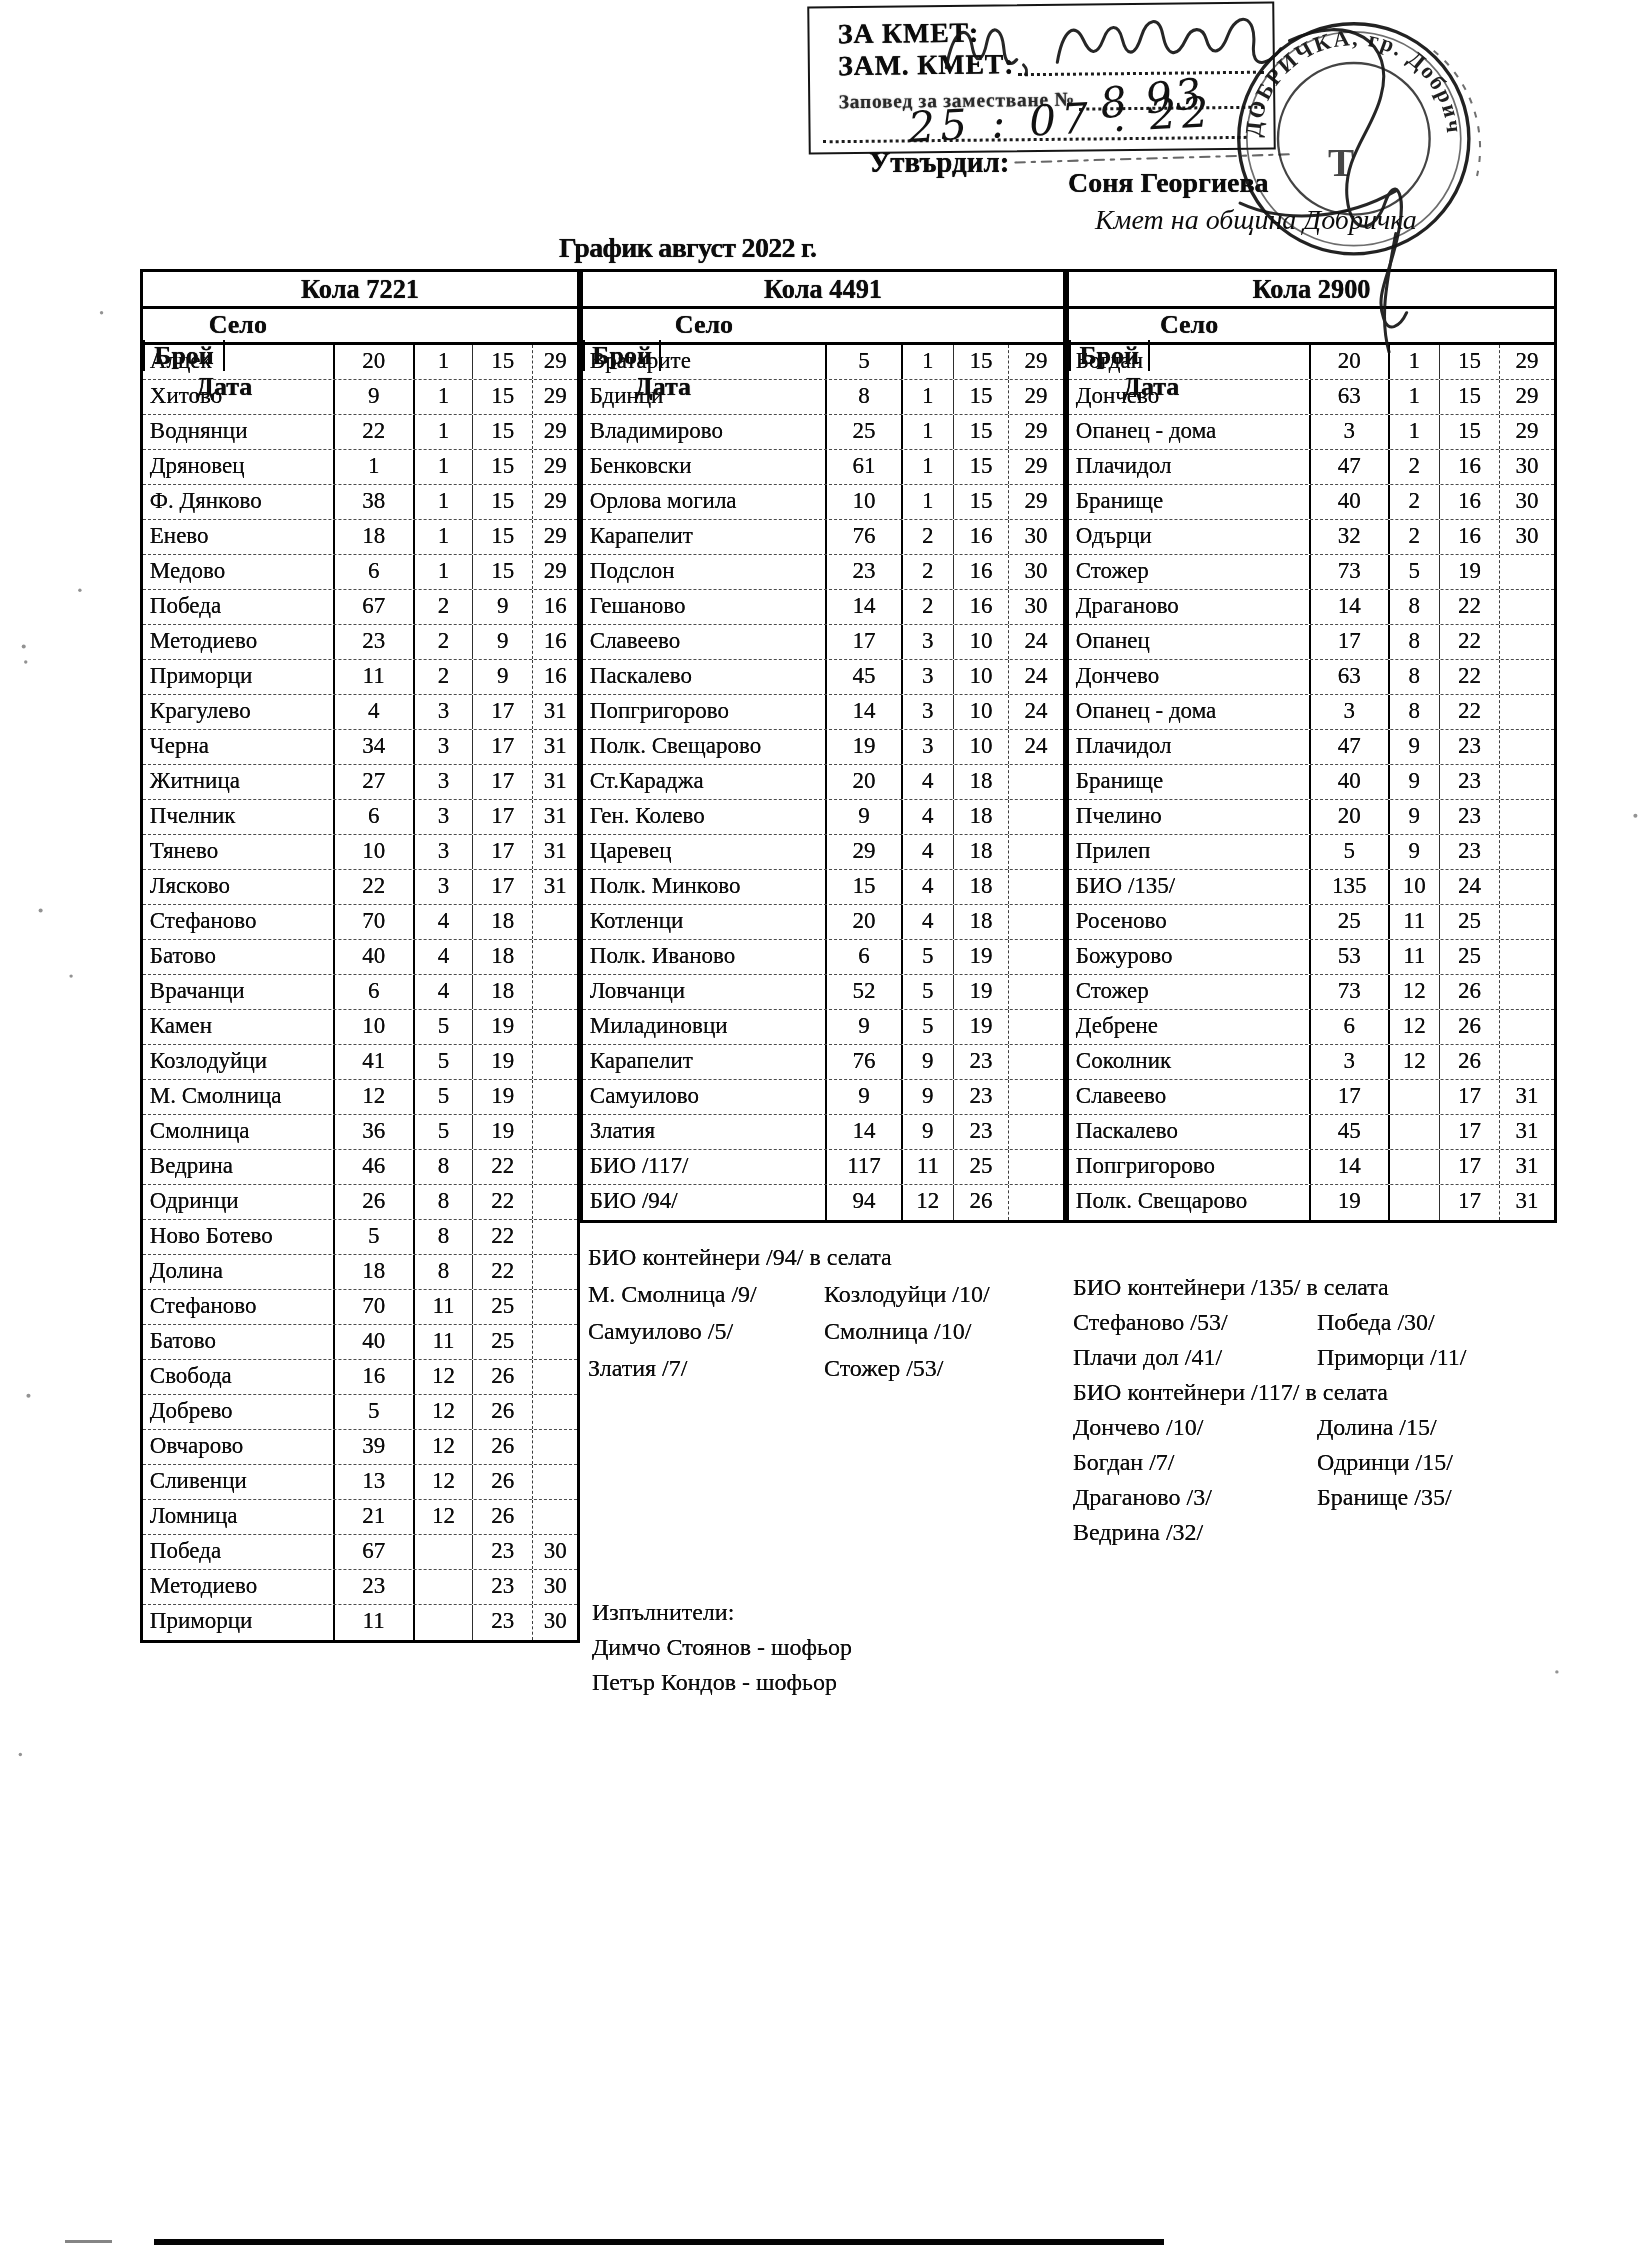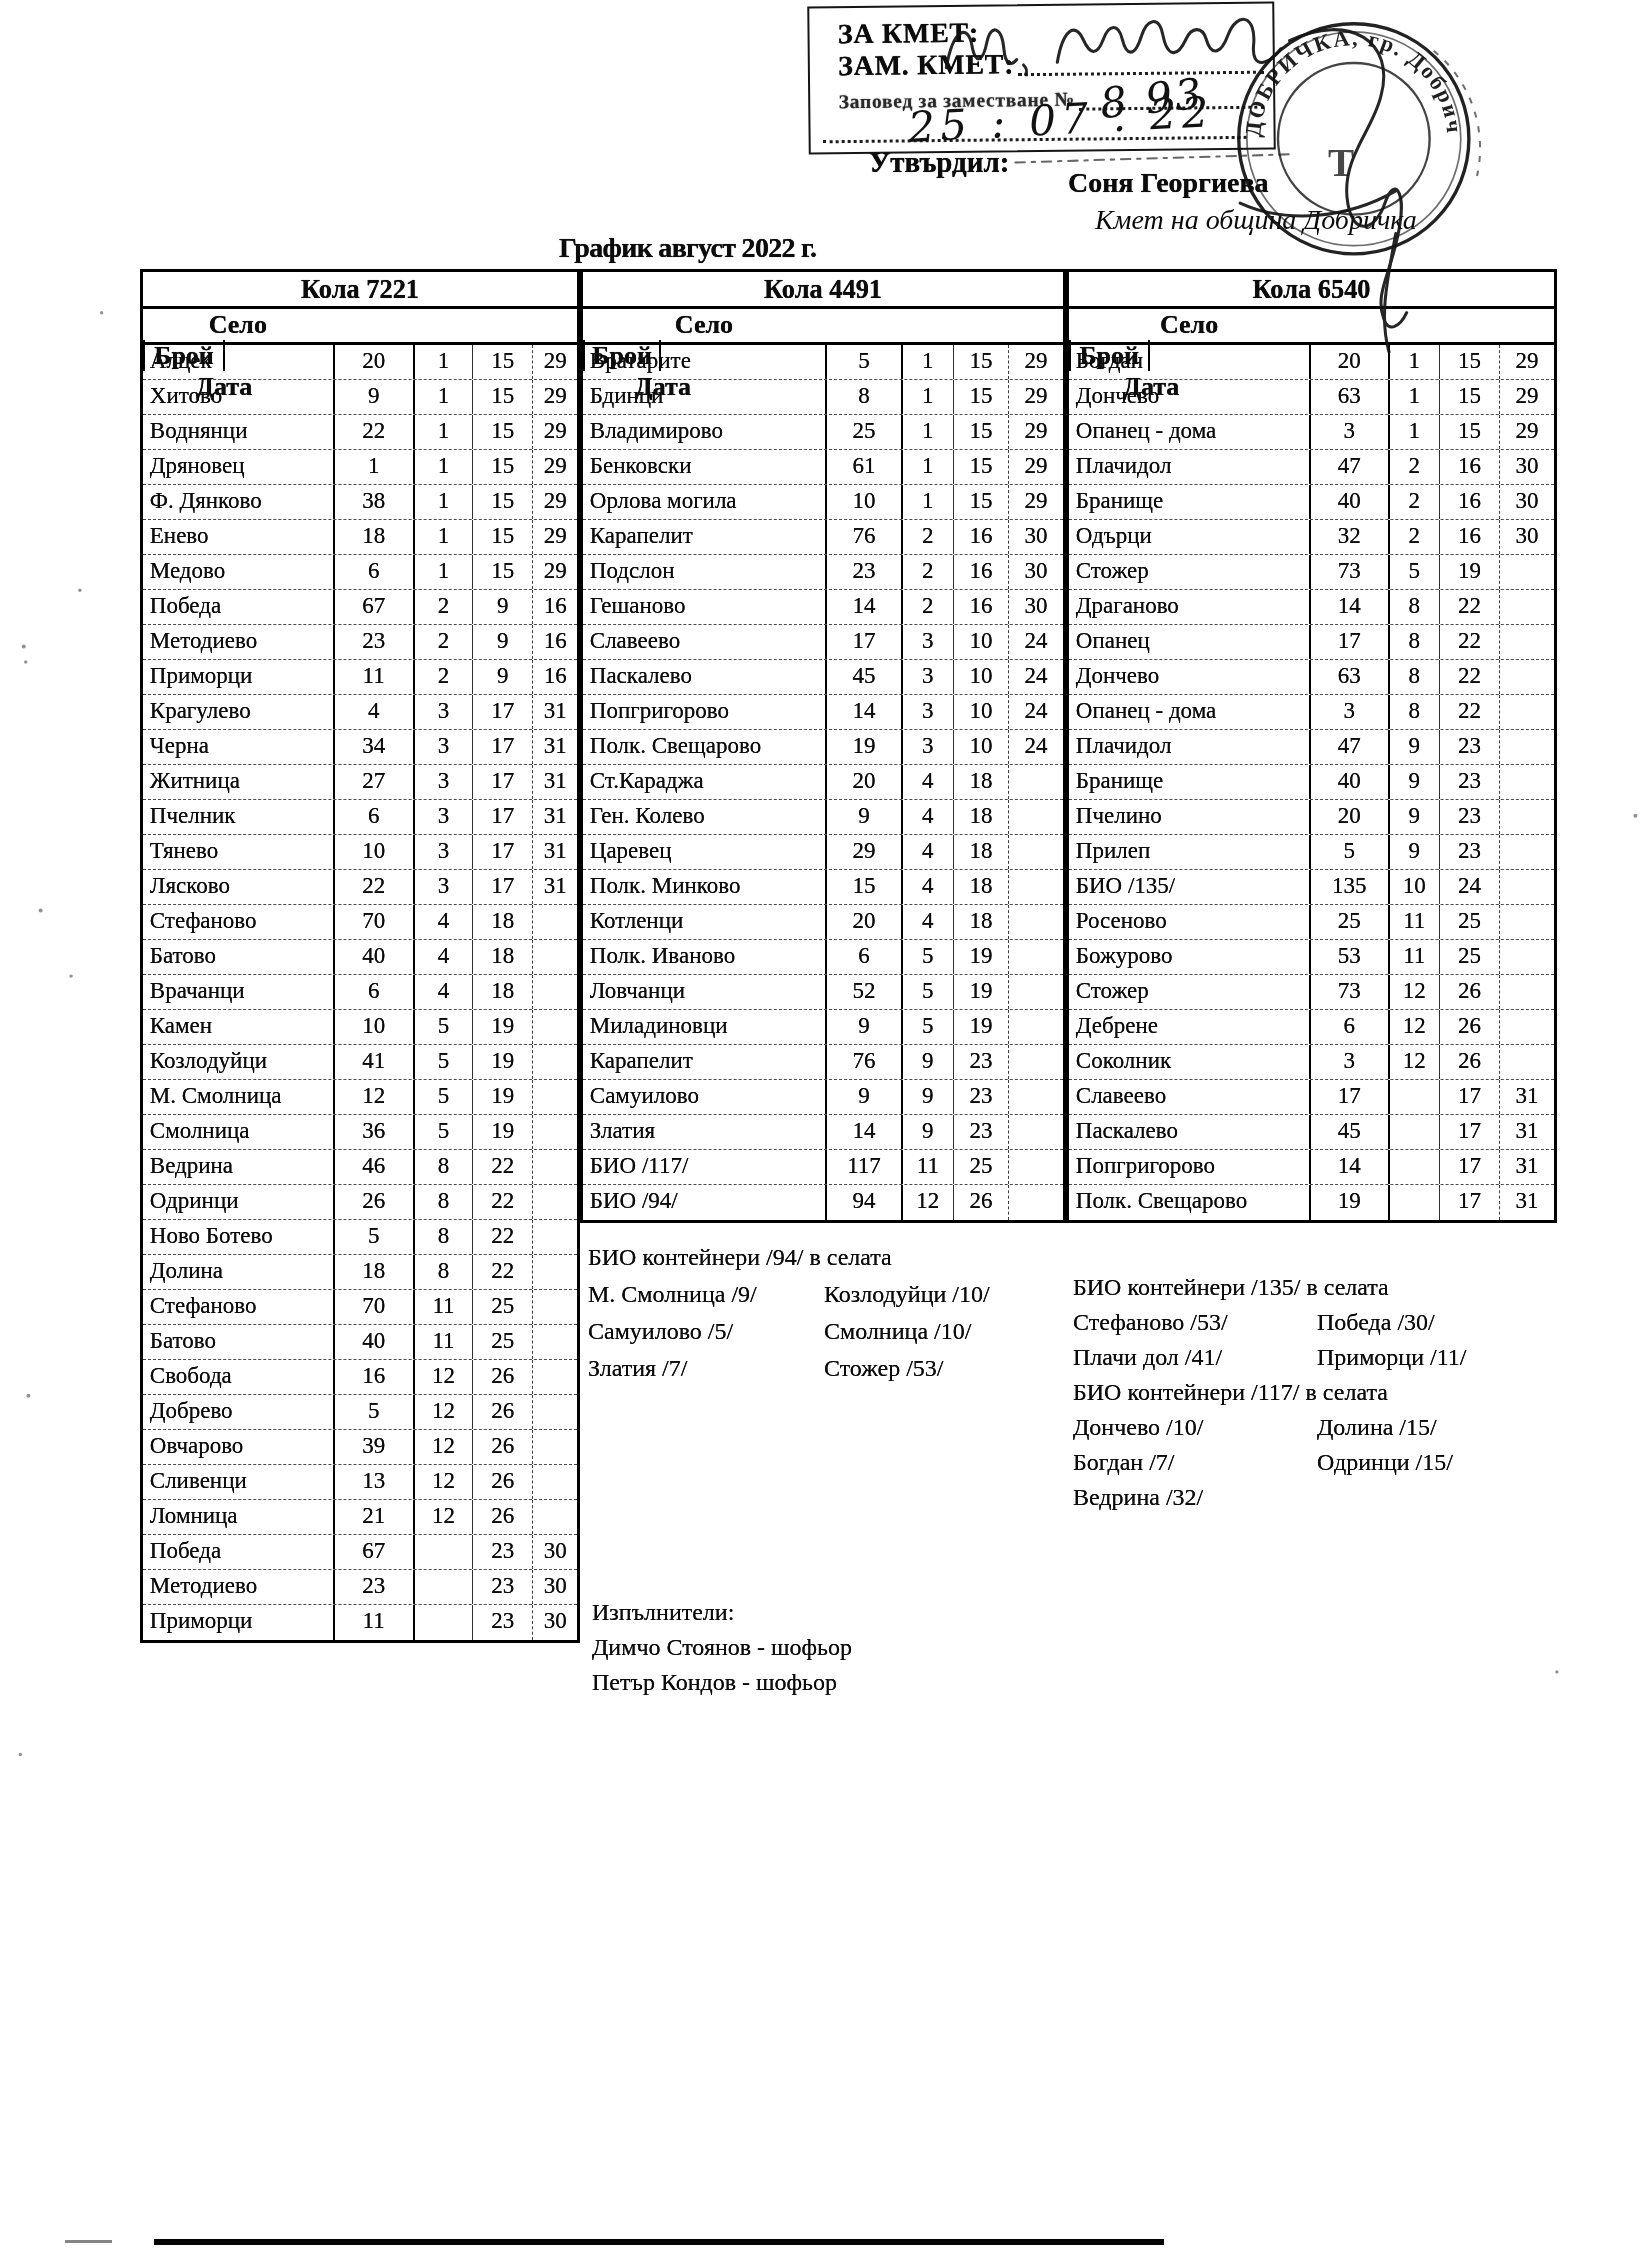--- a/index.html
+++ b/index.html
@@ -547,21 +547,21 @@
           <div class="cell c-selo w1">БИО /94/</div>
           <div class="cell c-broy w2">94</div>
           <div class="cell c-d1 w3">12</div>
           <div class="cell c-d2 w4">26</div>
           <div class="cell c-d3 w5"></div>
         </div>
       </div>
   </div>
 
   <div class="section sec2">
-    <div class="car-header car-label">Кола 6540</div>
+    <div class="car-header car-label">Кола 2900</div>
     <div class="subheader">
       <div class="w1">Село</div>
       <div class="w2 c-broy">Брой</div>
       <div class="sh-data">Дата</div>
     </div>
     <div class="rows">
         <div class="row">
           <div class="cell c-selo w1">Богдан</div>
           <div class="cell c-broy w2">20</div>
           <div class="cell c-d1 w3">1</div>
@@ -772,20 +772,24 @@
       <div class="note-line">
         <span class="nc1">БИО контейнери /117/ в селата</span>
       </div>
       <div class="note-line">
         <span class="nc1">Дончево /10/</span>
         <span class="nc2">Долина /15/</span>
       </div>
       <div class="note-line">
         <span class="nc1">Богдан /7/</span>
         <span class="nc2">Одринци /15/</span>
+      </div>
+      <div class="note-line">
+        <span class="nc1">Драганово /3/</span>
+        <span class="nc2">Бранище /35/</span>
       </div>
       <div class="note-line">
         <span class="nc1">Ведрина /32/</span>
       </div>
     </div>
 
   <div class="notes" id="executors">
     <div class="note-line">
         <span>Изпълнители:</span>
       </div>

